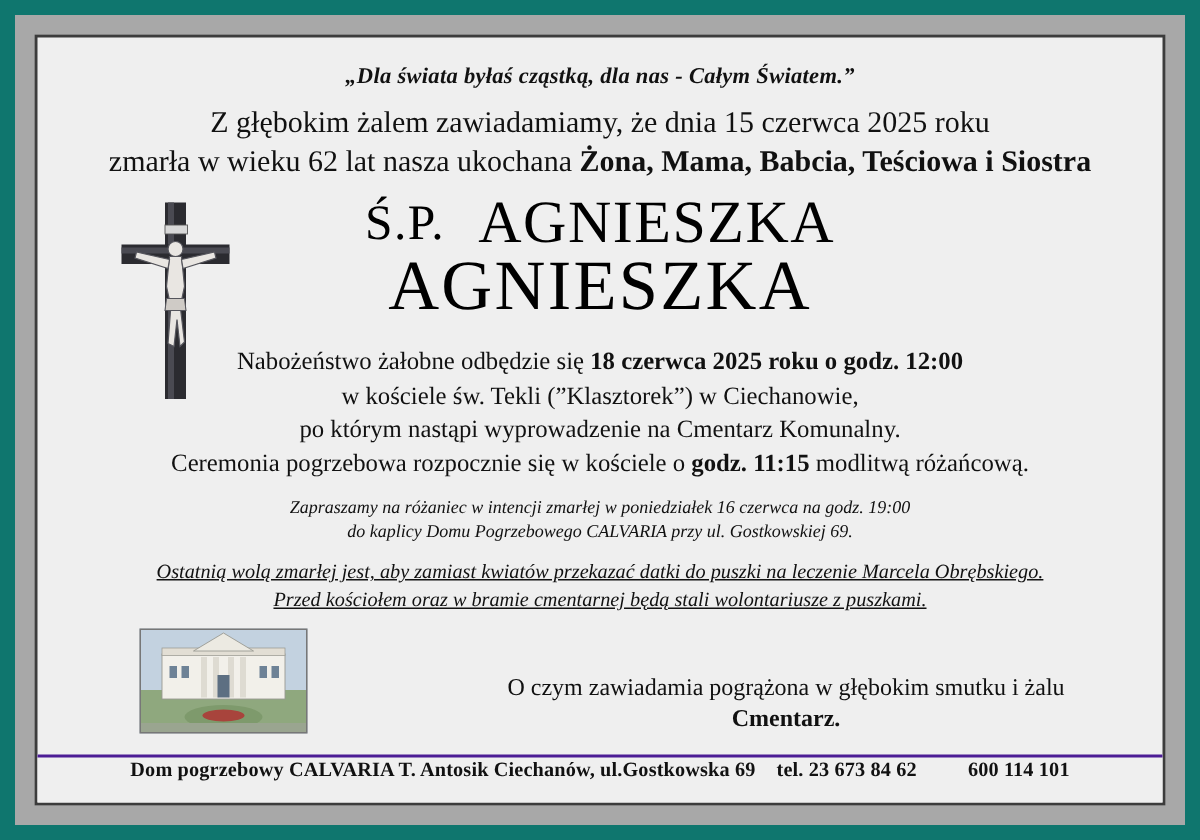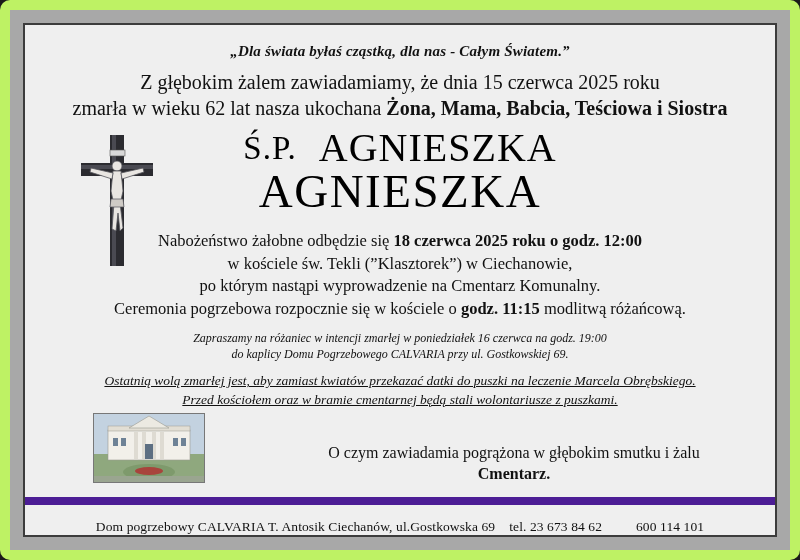--- a/index.html
+++ b/index.html
@@ -10,24 +10,23 @@
     width: 800px;
     height: 560px;
     background: #1a1a1a;
     font-family: "Liberation Serif", serif;
     overflow: hidden;
   }
   .poster {
     position: relative;
     width: 800px;
     height: 560px;
-    background: #bef264;
+    background: #0f766e;
     box-sizing: border-box;
     padding: 10px;
-    border-radius: 10px;
   }
   .frame-outer {
     position: relative;
     width: 100%;
     height: 100%;
     background: #a8a8a8;
     box-sizing: border-box;
     padding: 13px;
   }
   .frame-inner {
@@ -115,21 +114,21 @@
     font-style: italic;
     font-size: 13.5px;
     color: #111;
     line-height: 1.38;
     margin-top: 10px;
   }
   .note div { text-decoration: underline; }
 
   .closing {
     position: absolute;
-    right: 26px;
+    right: 16px;
     bottom: 12px;
     width: 470px;
     text-align: center;
     font-size: 16px;
     color: #111;
     line-height: 1.35;
   }
   .closing .b { font-weight: bold; }
 
   
@@ -151,27 +150,28 @@
     border: 1px solid #777;
     background: #b9c6d4;
     overflow: hidden;
   }
 
   
   .footer {
     flex: 0 0 auto;
     height: 30px;
     background: #efefef;
-    border-top: 8px solid #4c1d95;
+    border-top: 2px solid #4c1d95;
     display: flex;
-    align-items: flex-end;
+    align-items: flex-start;
     justify-content: center;
     font-size: 13.5px;
     color: #111;
     letter-spacing: 0.1px;
+    font-weight: bold;
   }
   .footer .gap { display: inline-block; width: 14px; }
   .footer .gap-lg { display: inline-block; width: 34px; }
 </style>
 </head>
 <body>
 
 <div class="poster">
   <div class="frame-outer">
     <div class="frame-inner">

